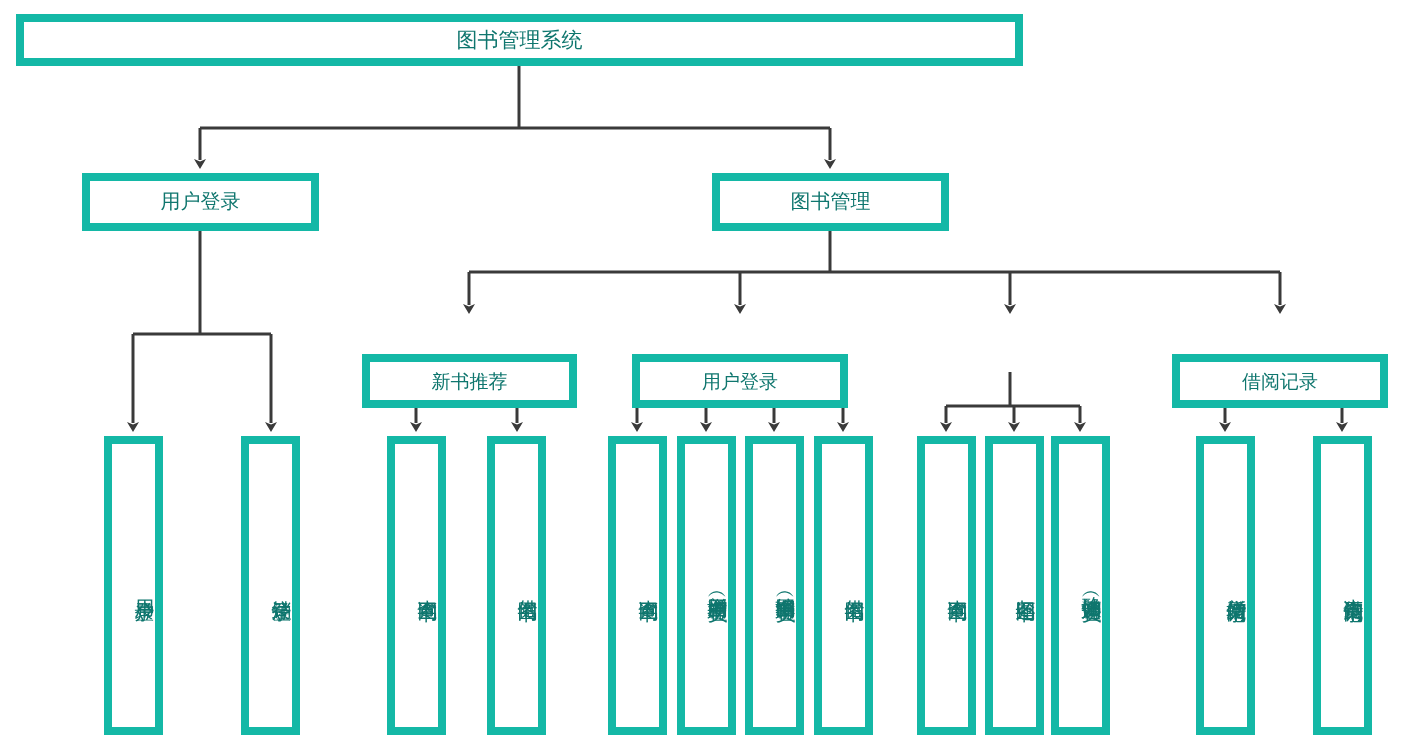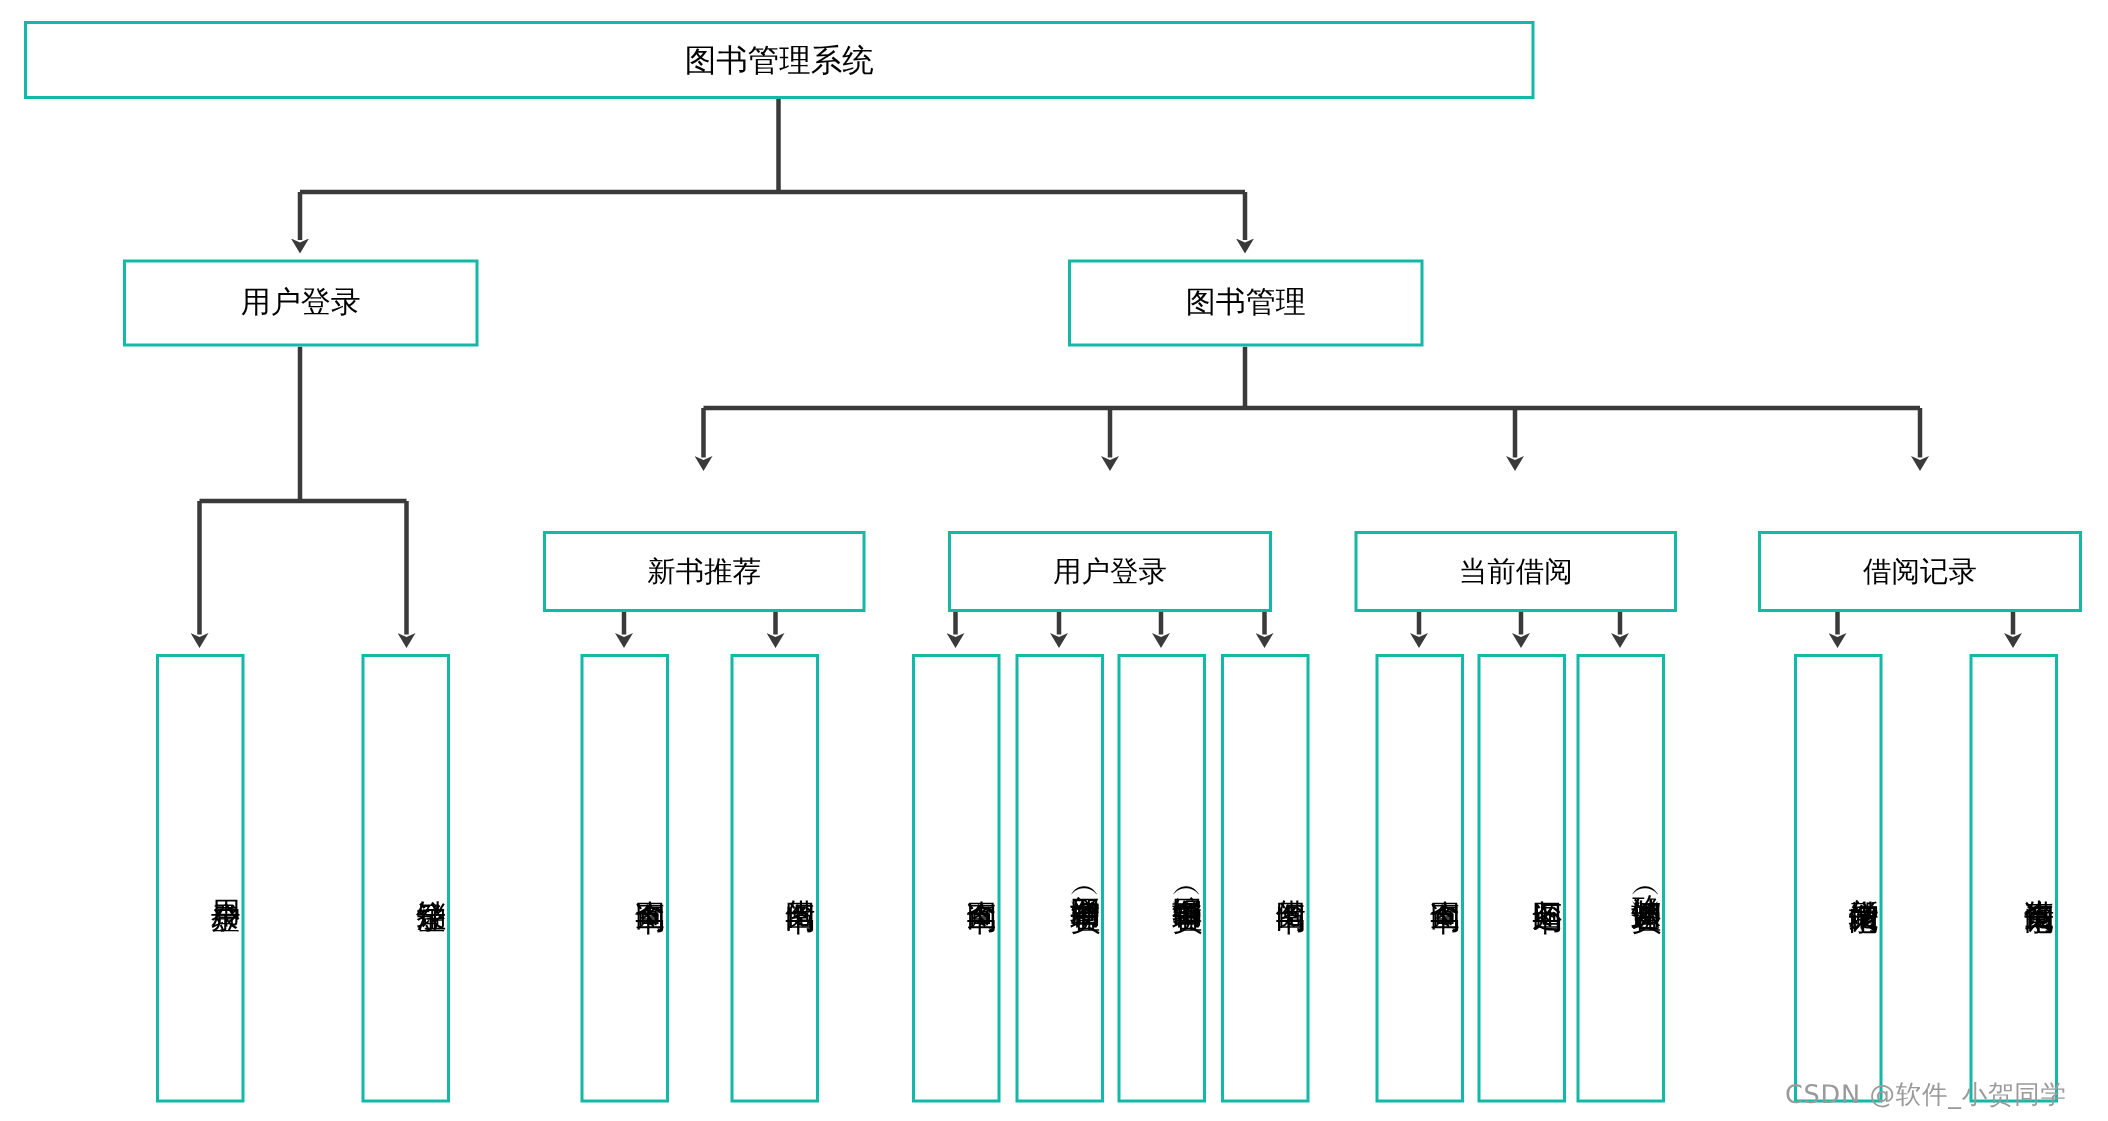--- a/index.html
+++ b/index.html
@@ -23,25 +23,25 @@
     left: 0;
     top: 0;
     width: 1405px;
     height: 747px;
     pointer-events: none;
   }
   .node {
     position: absolute;
     box-sizing: border-box;
     background: #ffffff;
-    border: 2px solid #14b8a6;
+    border: 8px solid #14b8a6;
     display: flex;
     align-items: center;
     justify-content: center;
-    color: #000000;
+    color: #0f766e;
     line-height: 1.08;
   }
   .node.root {
     font-size: 21px;
   }
   .node.level1 {
     font-size: 20px;
   }
   .node.level2 {
     font-size: 19px;
@@ -148,23 +148,20 @@
   <div class="node level1" style="left:712px; top:173px; width:237px; height:58px;justify-content:center;">
     <span class="lbl">图书管理</span>
   </div>
 
   <div class="node level2" style="left:362px; top:318px; width:215px; height:54px;">
     <span class="lbl">新书推荐</span>
   </div>
   <div class="node level2" style="left:632px; top:318px; width:216px; height:54px;">
     <span class="lbl">用户登录</span>
   </div>
-  <div class="node level2" style="left:903px; top:318px; width:215px; height:54px;">
-    <span class="lbl">当前借阅</span>
-  </div>
   <div class="node level2" style="left:1172px; top:318px; width:216px; height:54px;">
     <span class="lbl">借阅记录</span>
   </div>
 
   <div class="node leaf" style="left:104px; top:436px; width:59px; height:299px;">
     <span class="lbl">用户登录</span>
   </div>
   <div class="node leaf" style="left:241px; top:436px; width:59px; height:299px;">
     <span class="lbl">注销登录</span>
   </div>
@@ -199,15 +196,14 @@
     <span class="lbl">确认归还（管理员）</span>
   </div>
 
   <div class="node leaf" style="left:1196px; top:436px; width:59px; height:299px;">
     <span class="lbl">新增借阅记录</span>
   </div>
   <div class="node leaf" style="left:1313px; top:436px; width:59px; height:299px;">
     <span class="lbl">查询借阅记录</span>
   </div>
 
-  <div class="watermark" style="left:1190px; top:718px;">CSDN @软件_小贺同学</div>
 
 </div>
 
 </body></html>

